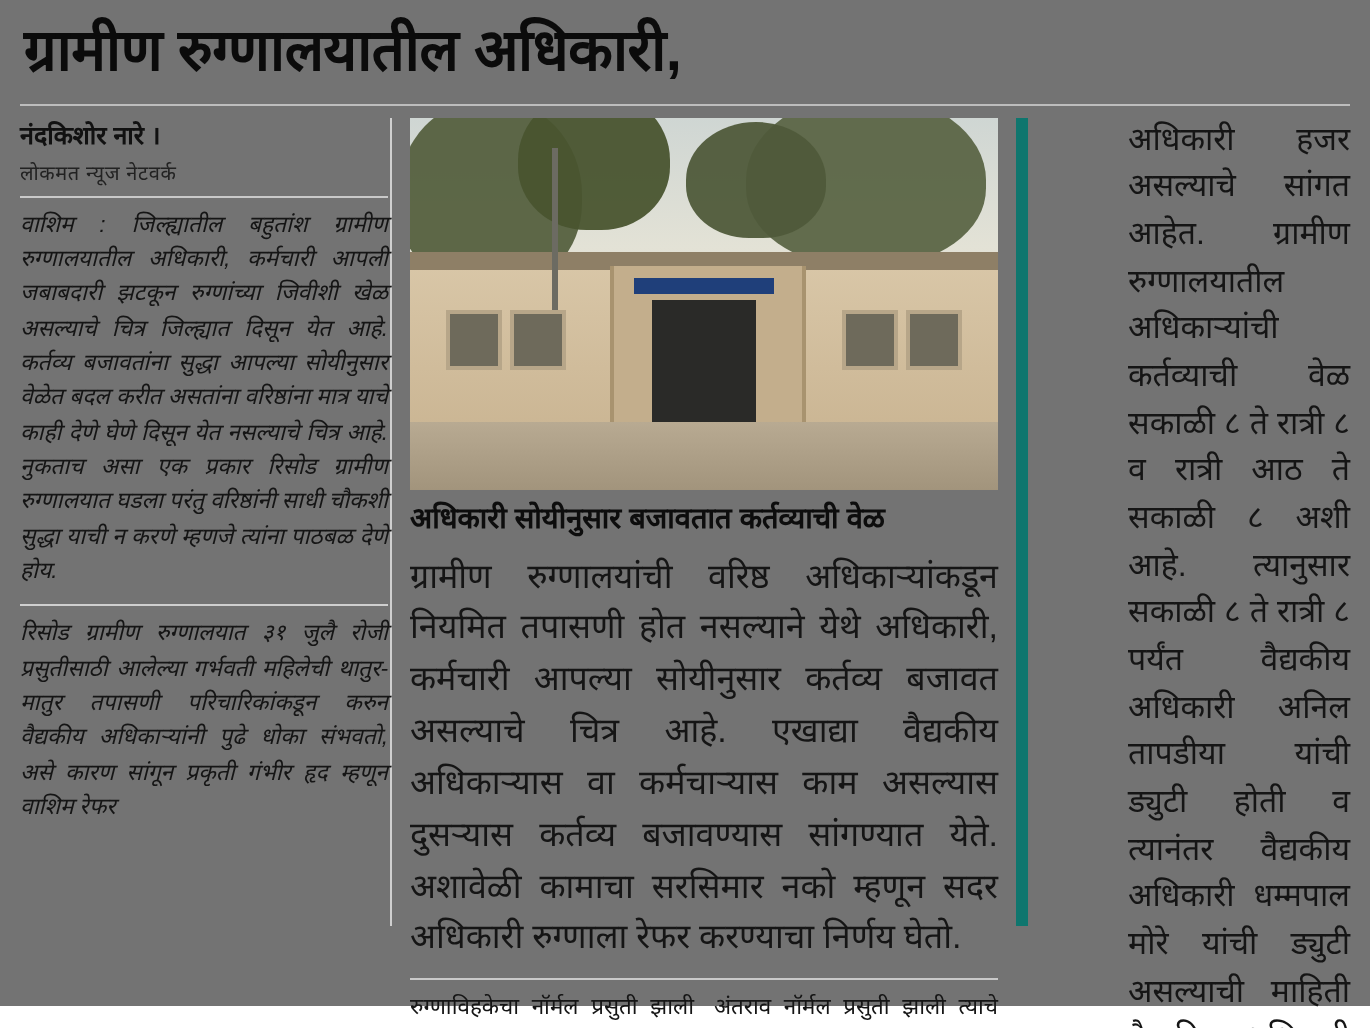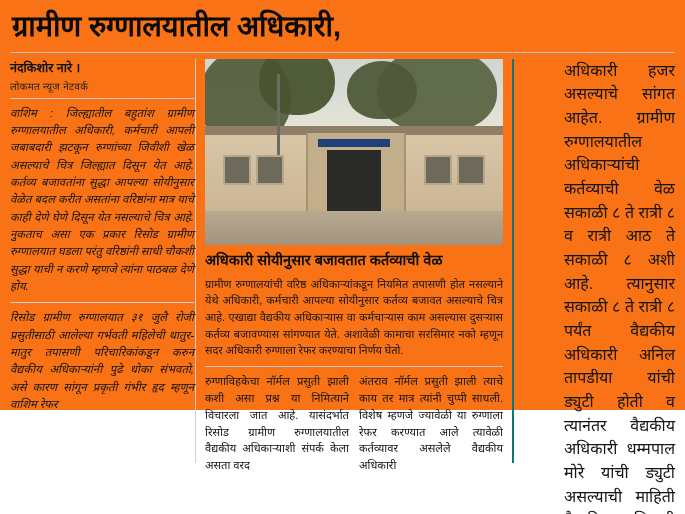--- a/index.html
+++ b/index.html
@@ -10,22 +10,22 @@
   body {
     width: 685px;
     height: 514px;
     font-family: "Liberation Sans", sans-serif;
     color: #111111;
     overflow: hidden;
   }
   .page {
     position: relative;
     width: 685px;
-    height: 410px;
-    background: #f97316;
+    height: 503px;
+    background: #737373;
     box-sizing: border-box;
     padding: 6px 10px 4px 10px;
   }
 
   
   .headline {
     font-family: "Liberation Sans", sans-serif;
     font-weight: bold;
     font-size: 29px;
     line-height: 1.30;
@@ -51,21 +51,21 @@
     box-sizing: border-box;
   }
   .col-1 {
     width: 186px;
     padding-right: 1px;
     border-right: 1px solid #cfcfcf;
   }
   .col-2 {
     width: 318px;
     padding: 0 9px;
-    border-right: 2px solid #0f766e;
+    border-right: 6px solid #0f766e;
   }
   .col-3 {
     width: 161px;
     padding-left: 9px;
   }
 
   
   .byline-name {
     font-weight: bold;
     font-size: 12.5px;
@@ -79,21 +79,21 @@
     color: #222;
     margin-bottom: 5px;
   }
   .byline-rule {
     border-bottom: 1px solid #c9c9c9;
     margin: 4px 0 6px 0;
   }
 
   
   .body-text {
-    font-size: 11px;
+    font-size: 17px;
     line-height: 1.52;
     text-align: justify;
     color: #151515;
     margin: 0 0 7px 0;
     word-spacing: -0.3px;
   }
   .body-text.tight {
     line-height: 1.48;
   }
 

